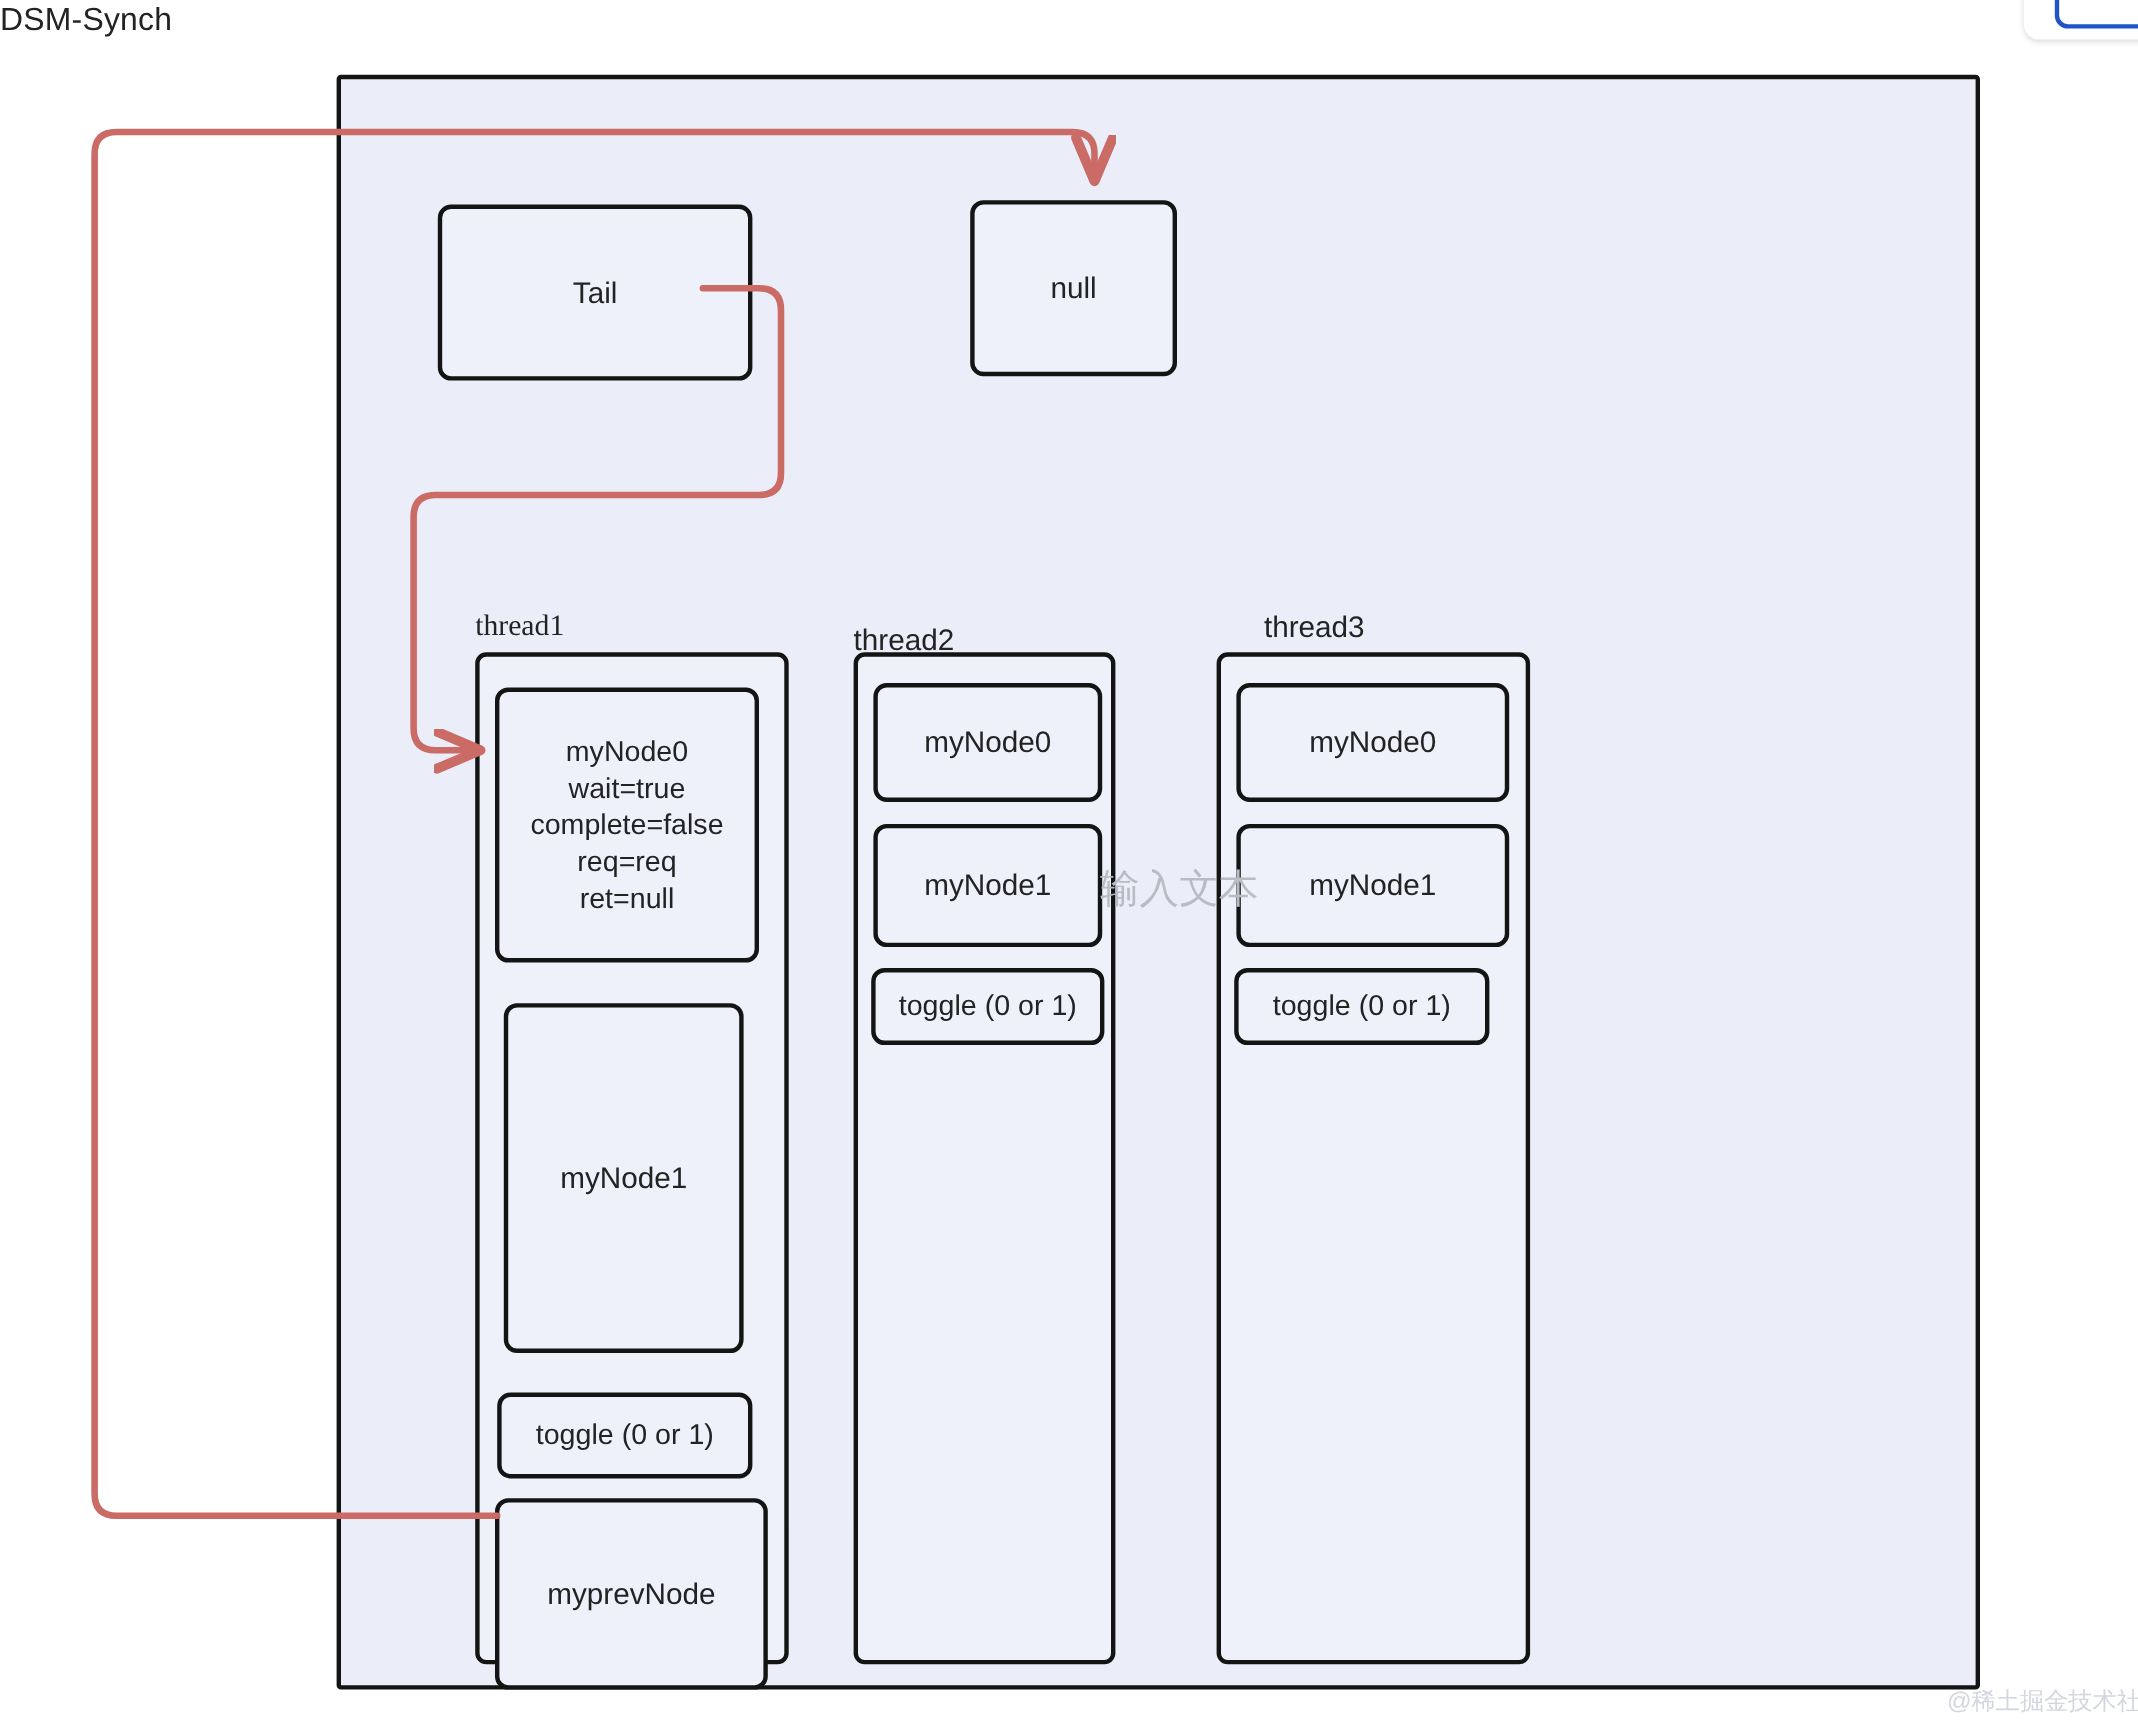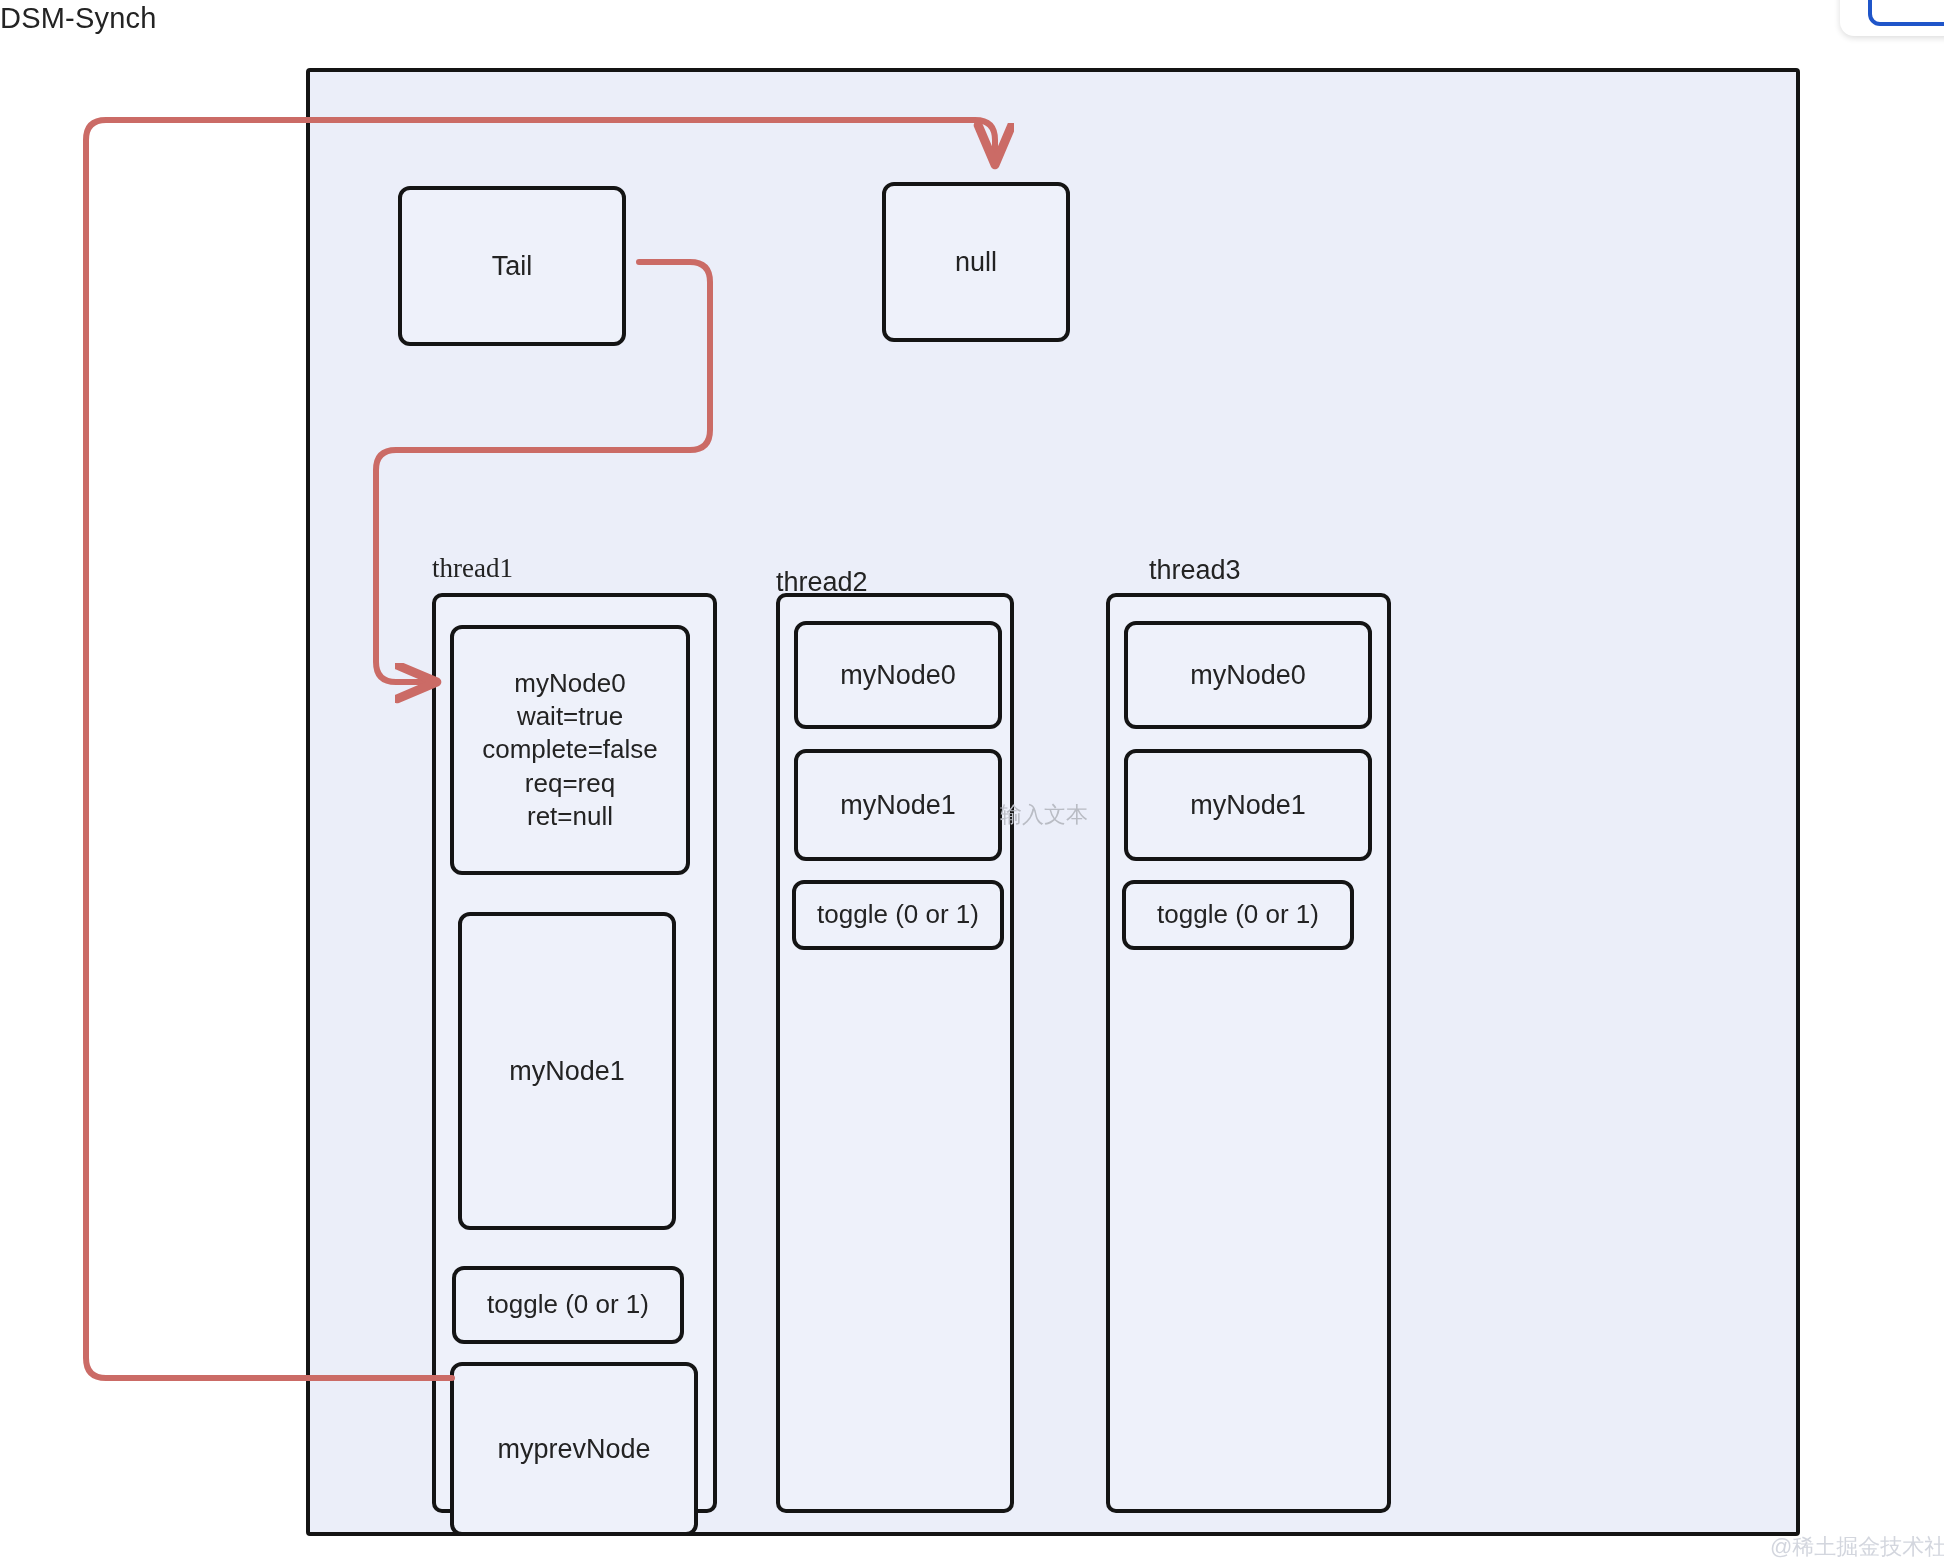--- a/index.html
+++ b/index.html
@@ -73,21 +73,21 @@
     justify-content: center;
     color: #232323;
     font-size: 27px;
     line-height: 1.28;
     text-align: center;
     white-space: pre-line;
   }
   .node.multiline { font-size: 26px; }
 
   
-  #node-tail  { left: 88px;  top: 114px; width: 228px; height: 160px; }
+  #node-tail  { left: 88px;  top: 114px; width: 286px; height: 160px; }
   #node-null  { left: 572px; top: 110px; width: 188px; height: 160px; }
 
   
   .thread-label {
     position: absolute;
     font-size: 27px;
     color: #232323;
   }
   .thread-col {
     position: absolute;
@@ -127,22 +127,22 @@
     top: 0;
     width: 1944px;
     height: 1568px;
     pointer-events: none;
   }
 
   
   .wm-center {
     position: absolute;
     left: 1000px;
-    top: 800px;
-    font-size: 22px;
+    top: 784px;
+    font-size: 36px;
     color: #b9bcc4;
     white-space: nowrap;
   }
   .wm-corner {
     position: absolute;
     left: 1770px;
     top: 1532px;
     font-size: 22px;
     color: #d3d6de;
     white-space: nowrap;

